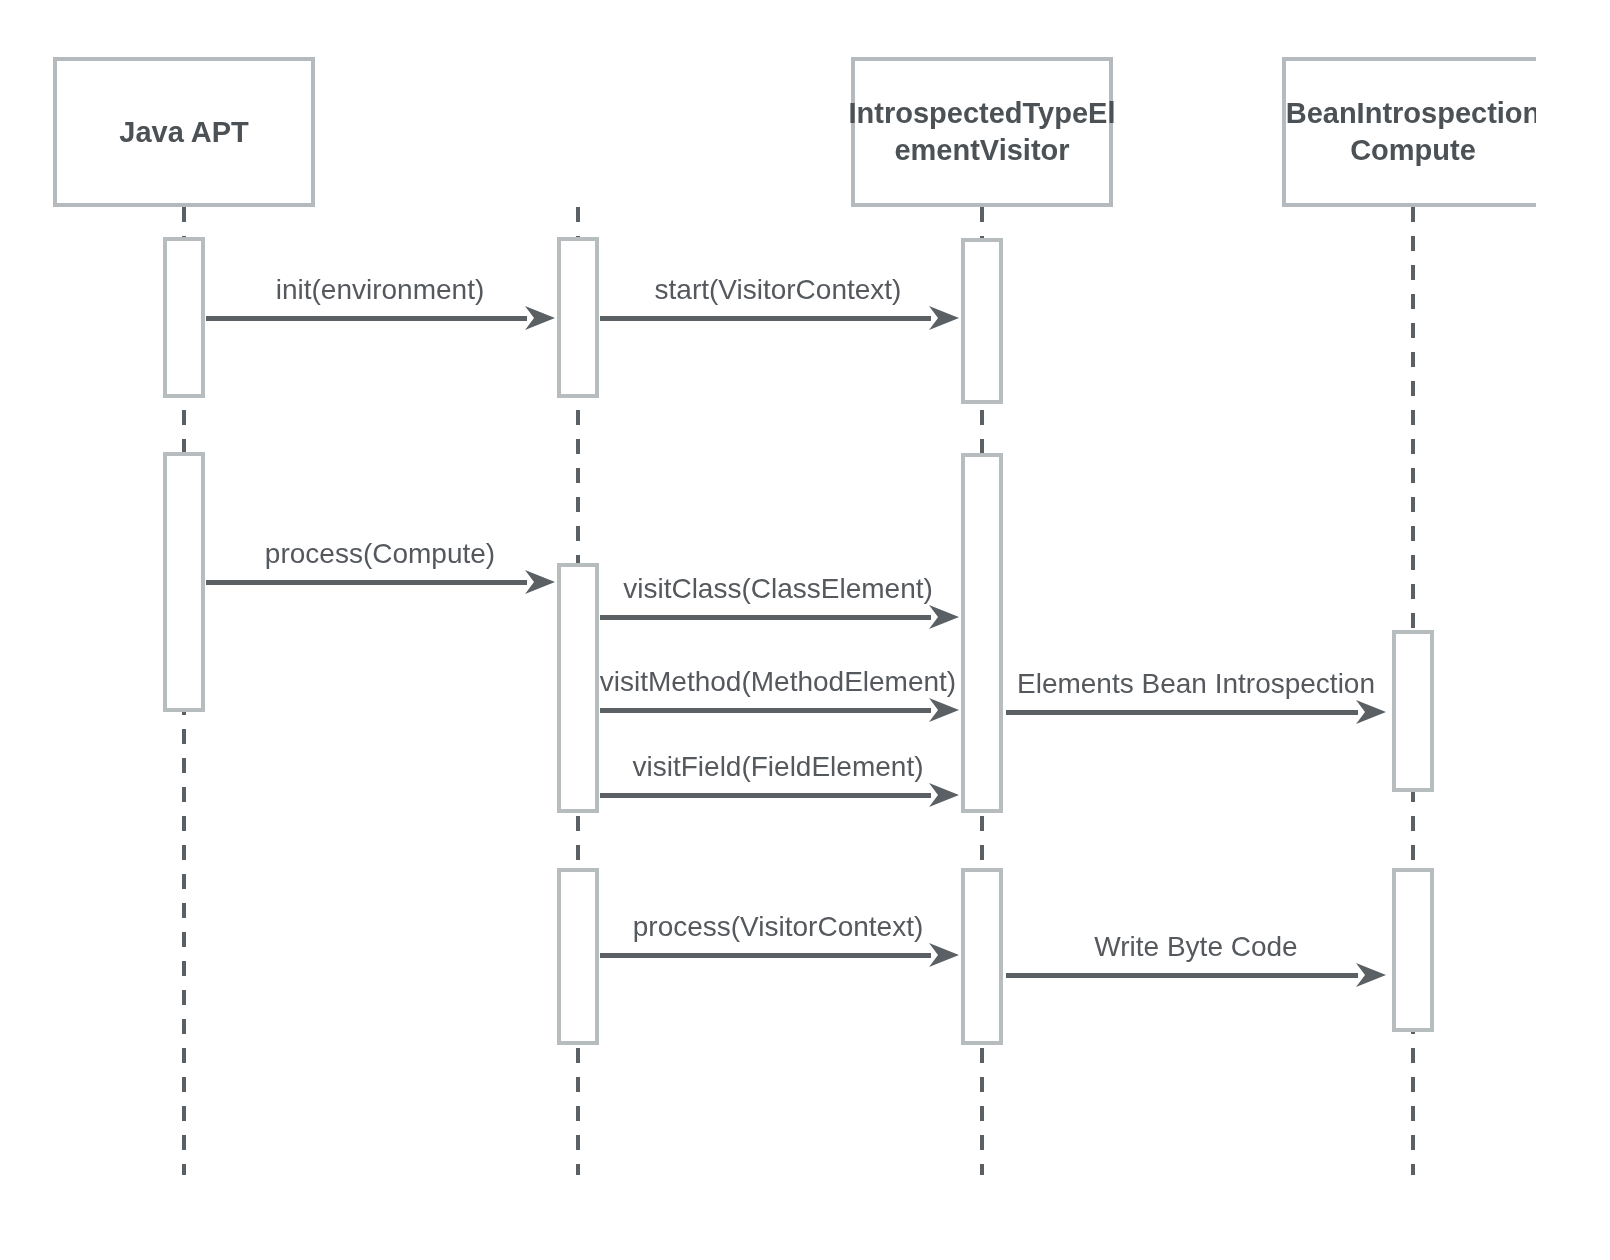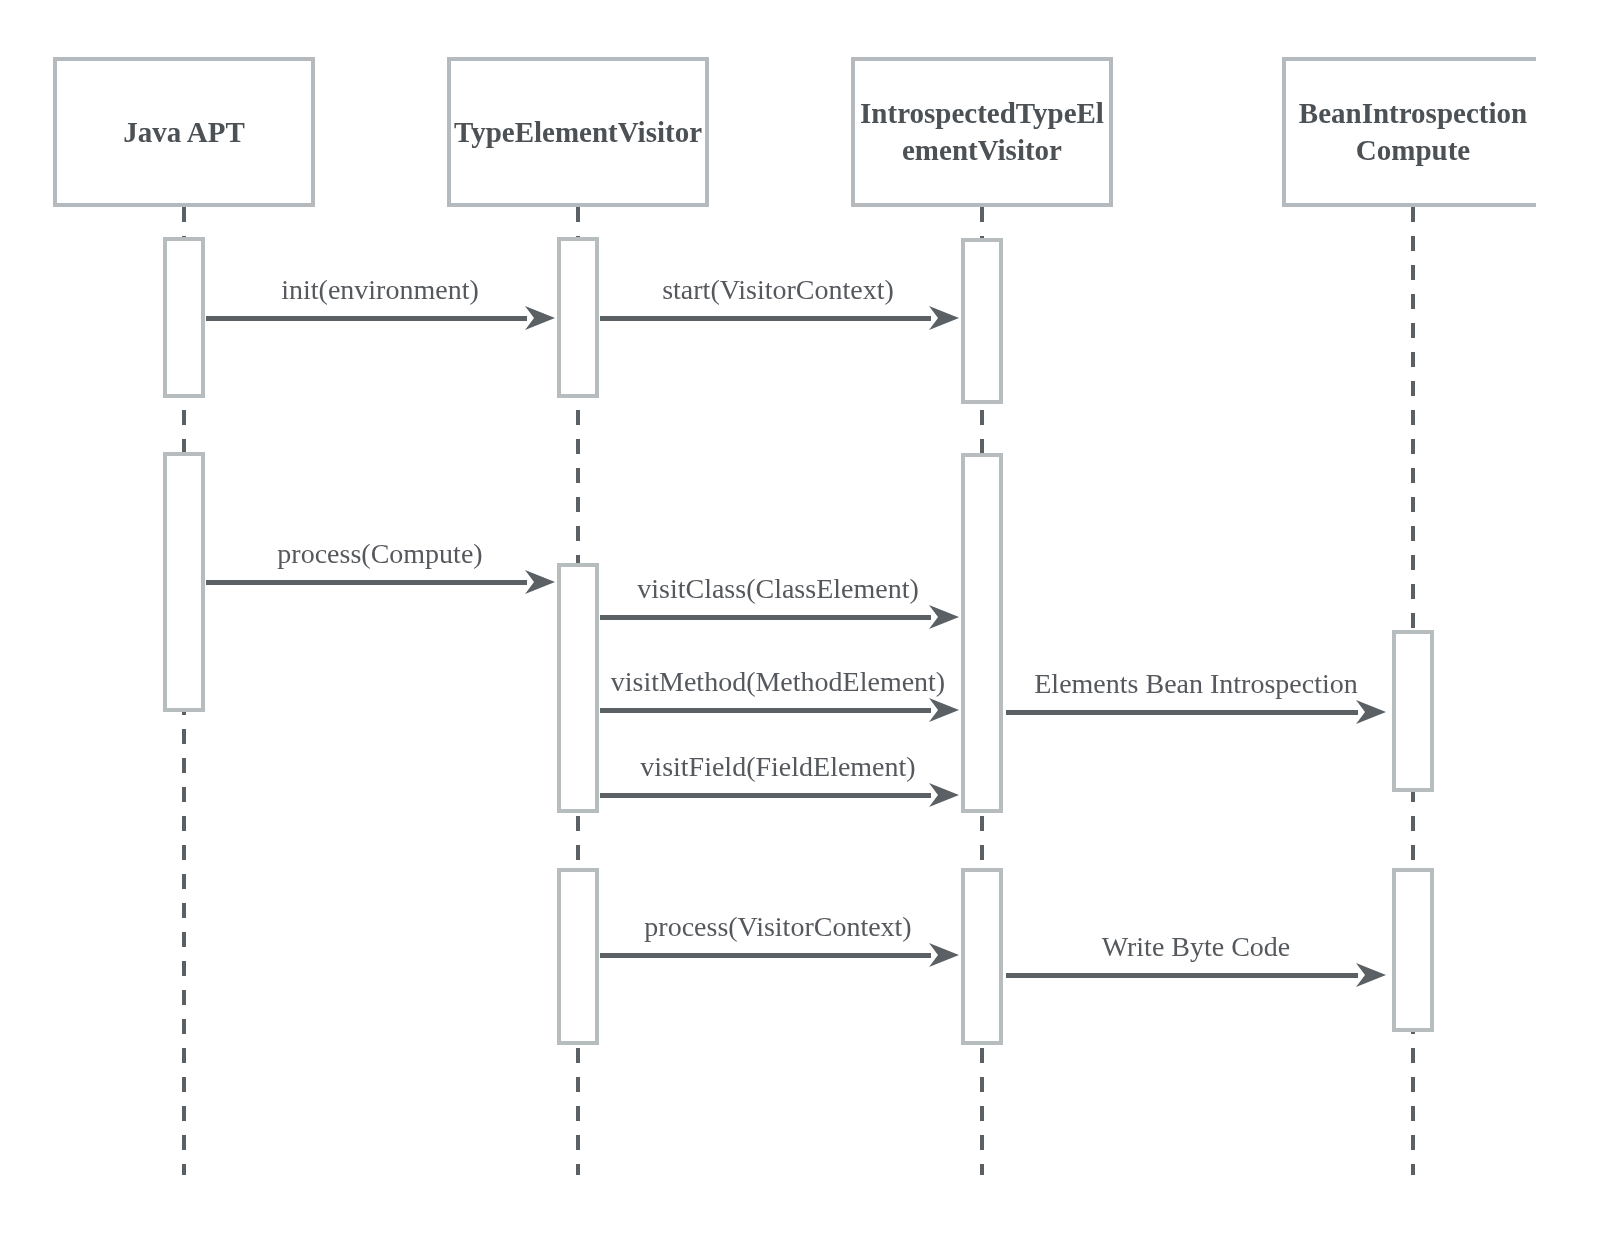--- a/index.html
+++ b/index.html
@@ -1,21 +1,21 @@
 <!DOCTYPE html>
 <html style="--background: #ffffff; --box-border: #b4babd; --bar-border: #b7bcbf; --text: #4c5155; --message-text: #55595d; --line: #5b6064;"><head>
 <meta charset="utf-8">
 <style>
   html, body { margin: 0; padding: 0; background: #ffffff; }
   .canvas {
     position: relative;
     width: 1536px;
     height: 1260px;
     background: var(--background, #ffffff);
-    font-family: Liberation Serif, serif;
+    font-family: Liberation Sans, sans-serif;
     overflow: hidden;
   }
   .pbox {
     position: absolute;
     width: 262px;
     height: 150px;
     box-sizing: border-box;
     border: 4px solid var(--box-border, #b4babd);
     background: #ffffff;
     display: flex;
@@ -82,24 +82,20 @@
 
   
   <div class="lifeline" style="left:182px; top:207px; height:968px"></div>
   <div class="lifeline" style="left:576px; top:207px; height:968px"></div>
   <div class="lifeline" style="left:980px; top:207px; height:968px"></div>
   <div class="lifeline" style="left:1411px; top:207px; height:968px"></div>
 
   
   <div class="pbox" style="left:53px; top:57px">
     <div class="pline">Java APT</div>
-
-  </div>
-  <div class="pbox" style="left:447px; top:57px">
-    <div class="pline">TypeElementVisitor</div>
 
   </div>
   <div class="pbox" style="left:851px; top:57px">
     <div class="pline">IntrospectedTypeEl</div>
     <div class="pline">ementVisitor</div>
   </div>
   <div class="pbox" style="left:1282px; top:57px">
     <div class="pline">BeanIntrospection</div>
     <div class="pline">Compute</div>
   </div>

